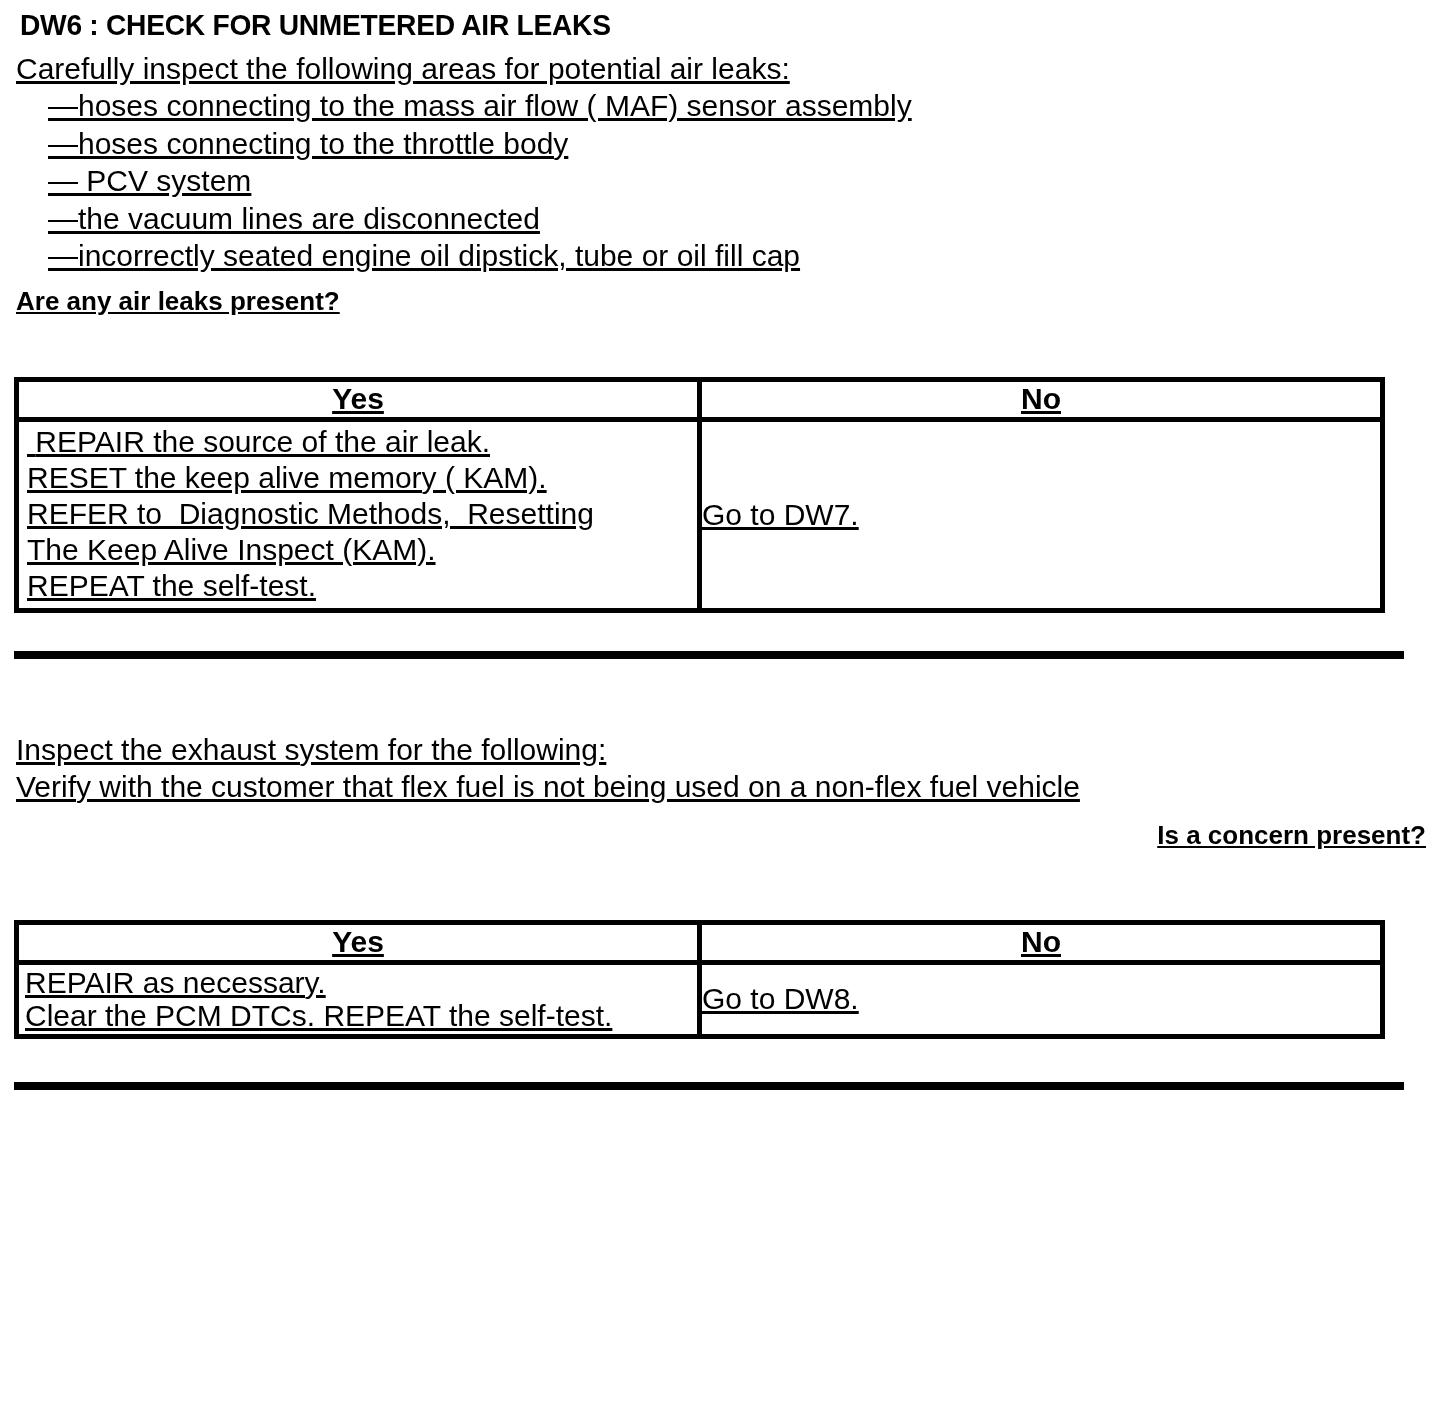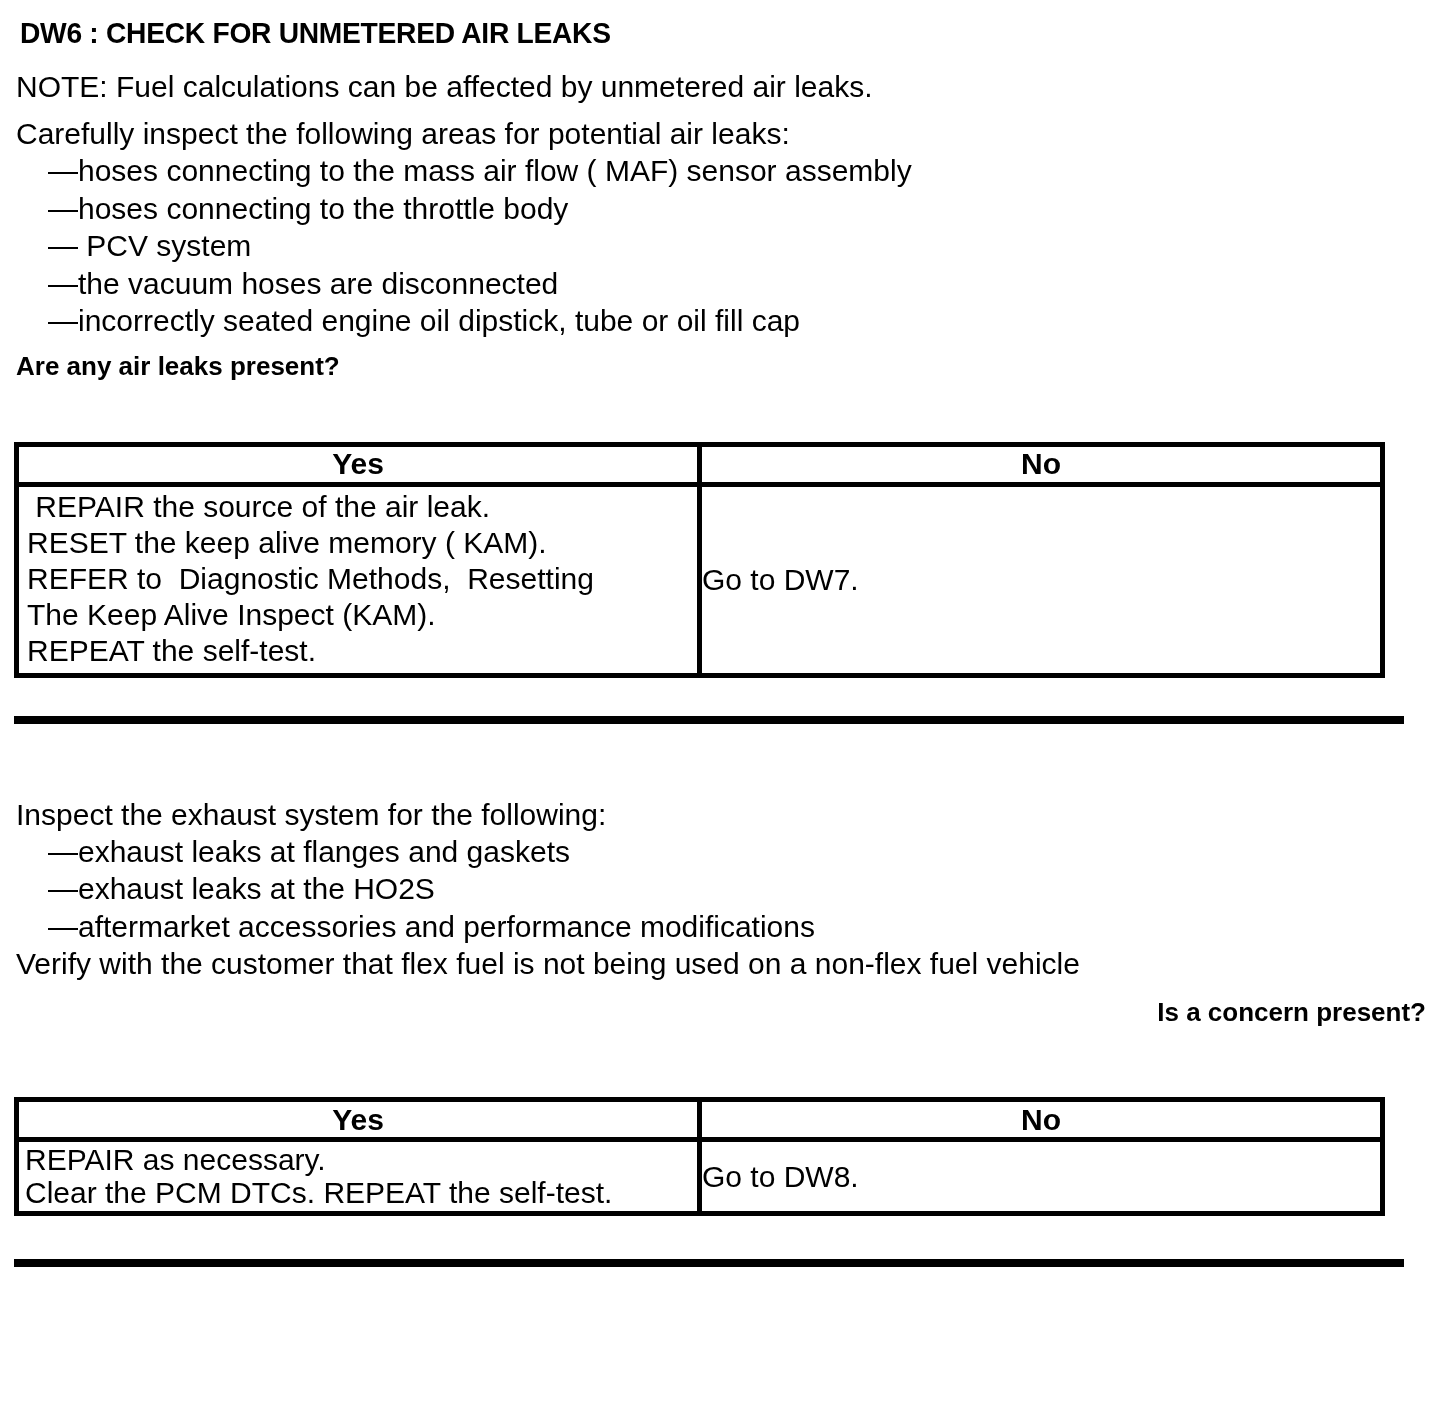--- a/index.html
+++ b/index.html
@@ -7,21 +7,22 @@
   body {
     width: 1456px;
     height: 1402px;
     overflow: hidden;
     font-family: "Liberation Sans", "DejaVu Sans", sans-serif;
     color: #000;
   }
   .page {
     width: 1456px;
     height: 1402px;
-    padding: 18px 30px 0 16px;
+    padding: 10px 30px 0 16px;
+    text-decoration: underline;
   }
 
   
   .step-heading {
     font-size: 30px;
     line-height: 30px;
     font-weight: bold;
     margin-left: 4px;
     white-space: pre;
   }
@@ -103,29 +104,28 @@
   .step-2 { margin-top: 72px; }
 </style>
 </head>
 <body>
 
 <div class="page">
 
   <section class="step step-1">
     <h2 class="step-heading"><span class="cond">DW6 : CHECK FOR UNMETERED AIR LEAKS</span></h2>
 
-    <p class="body note">NOTE: Fuel calculations can be affected by unmetered air leaks.</p>
 
     <p class="body intro-1">Carefully inspect the following areas for potential air leaks:</p>
 
     <div class="bullets">
       <div class="body bullet">—hoses connecting to the mass air flow ( MAF) sensor assembly</div>
       <div class="body bullet">—hoses connecting to the throttle body</div>
       <div class="body bullet">— PCV system</div>
-      <div class="body bullet">—the vacuum hoses are disconnected</div>
+      <div class="body bullet">—the vacuum lines are disconnected</div>
       <div class="body bullet">—incorrectly seated engine oil dipstick, tube or oil fill cap</div>
     </div>
 
     <p class="question q1">Are any air leaks present?</p>
 
     <table class="decision t1">
       <colgroup>
           <col style="width:50%">
           <col style="width:50%">
         </colgroup>
@@ -149,25 +149,20 @@
       </tbody>
     </table>
   </section>
 
   <div class="rule rule-1"></div>
 
   <section class="step step-2">
 
     <p class="body intro-2">Inspect the exhaust system for the following:</p>
 
-    <div class="bullets">
-      <div class="body bullet">—exhaust leaks at flanges and gaskets</div>
-      <div class="body bullet">—exhaust leaks at the HO2S</div>
-      <div class="body bullet">—aftermarket accessories and performance modifications</div>
-    </div>
 
     <p class="body verify">Verify with the customer that flex fuel is not being used on a non-flex fuel vehicle</p>
 
     <p class="question q2">Is a concern present?</p>
 
     <table class="decision t2">
       <colgroup>
           <col style="width:50%">
           <col style="width:50%">
         </colgroup>

